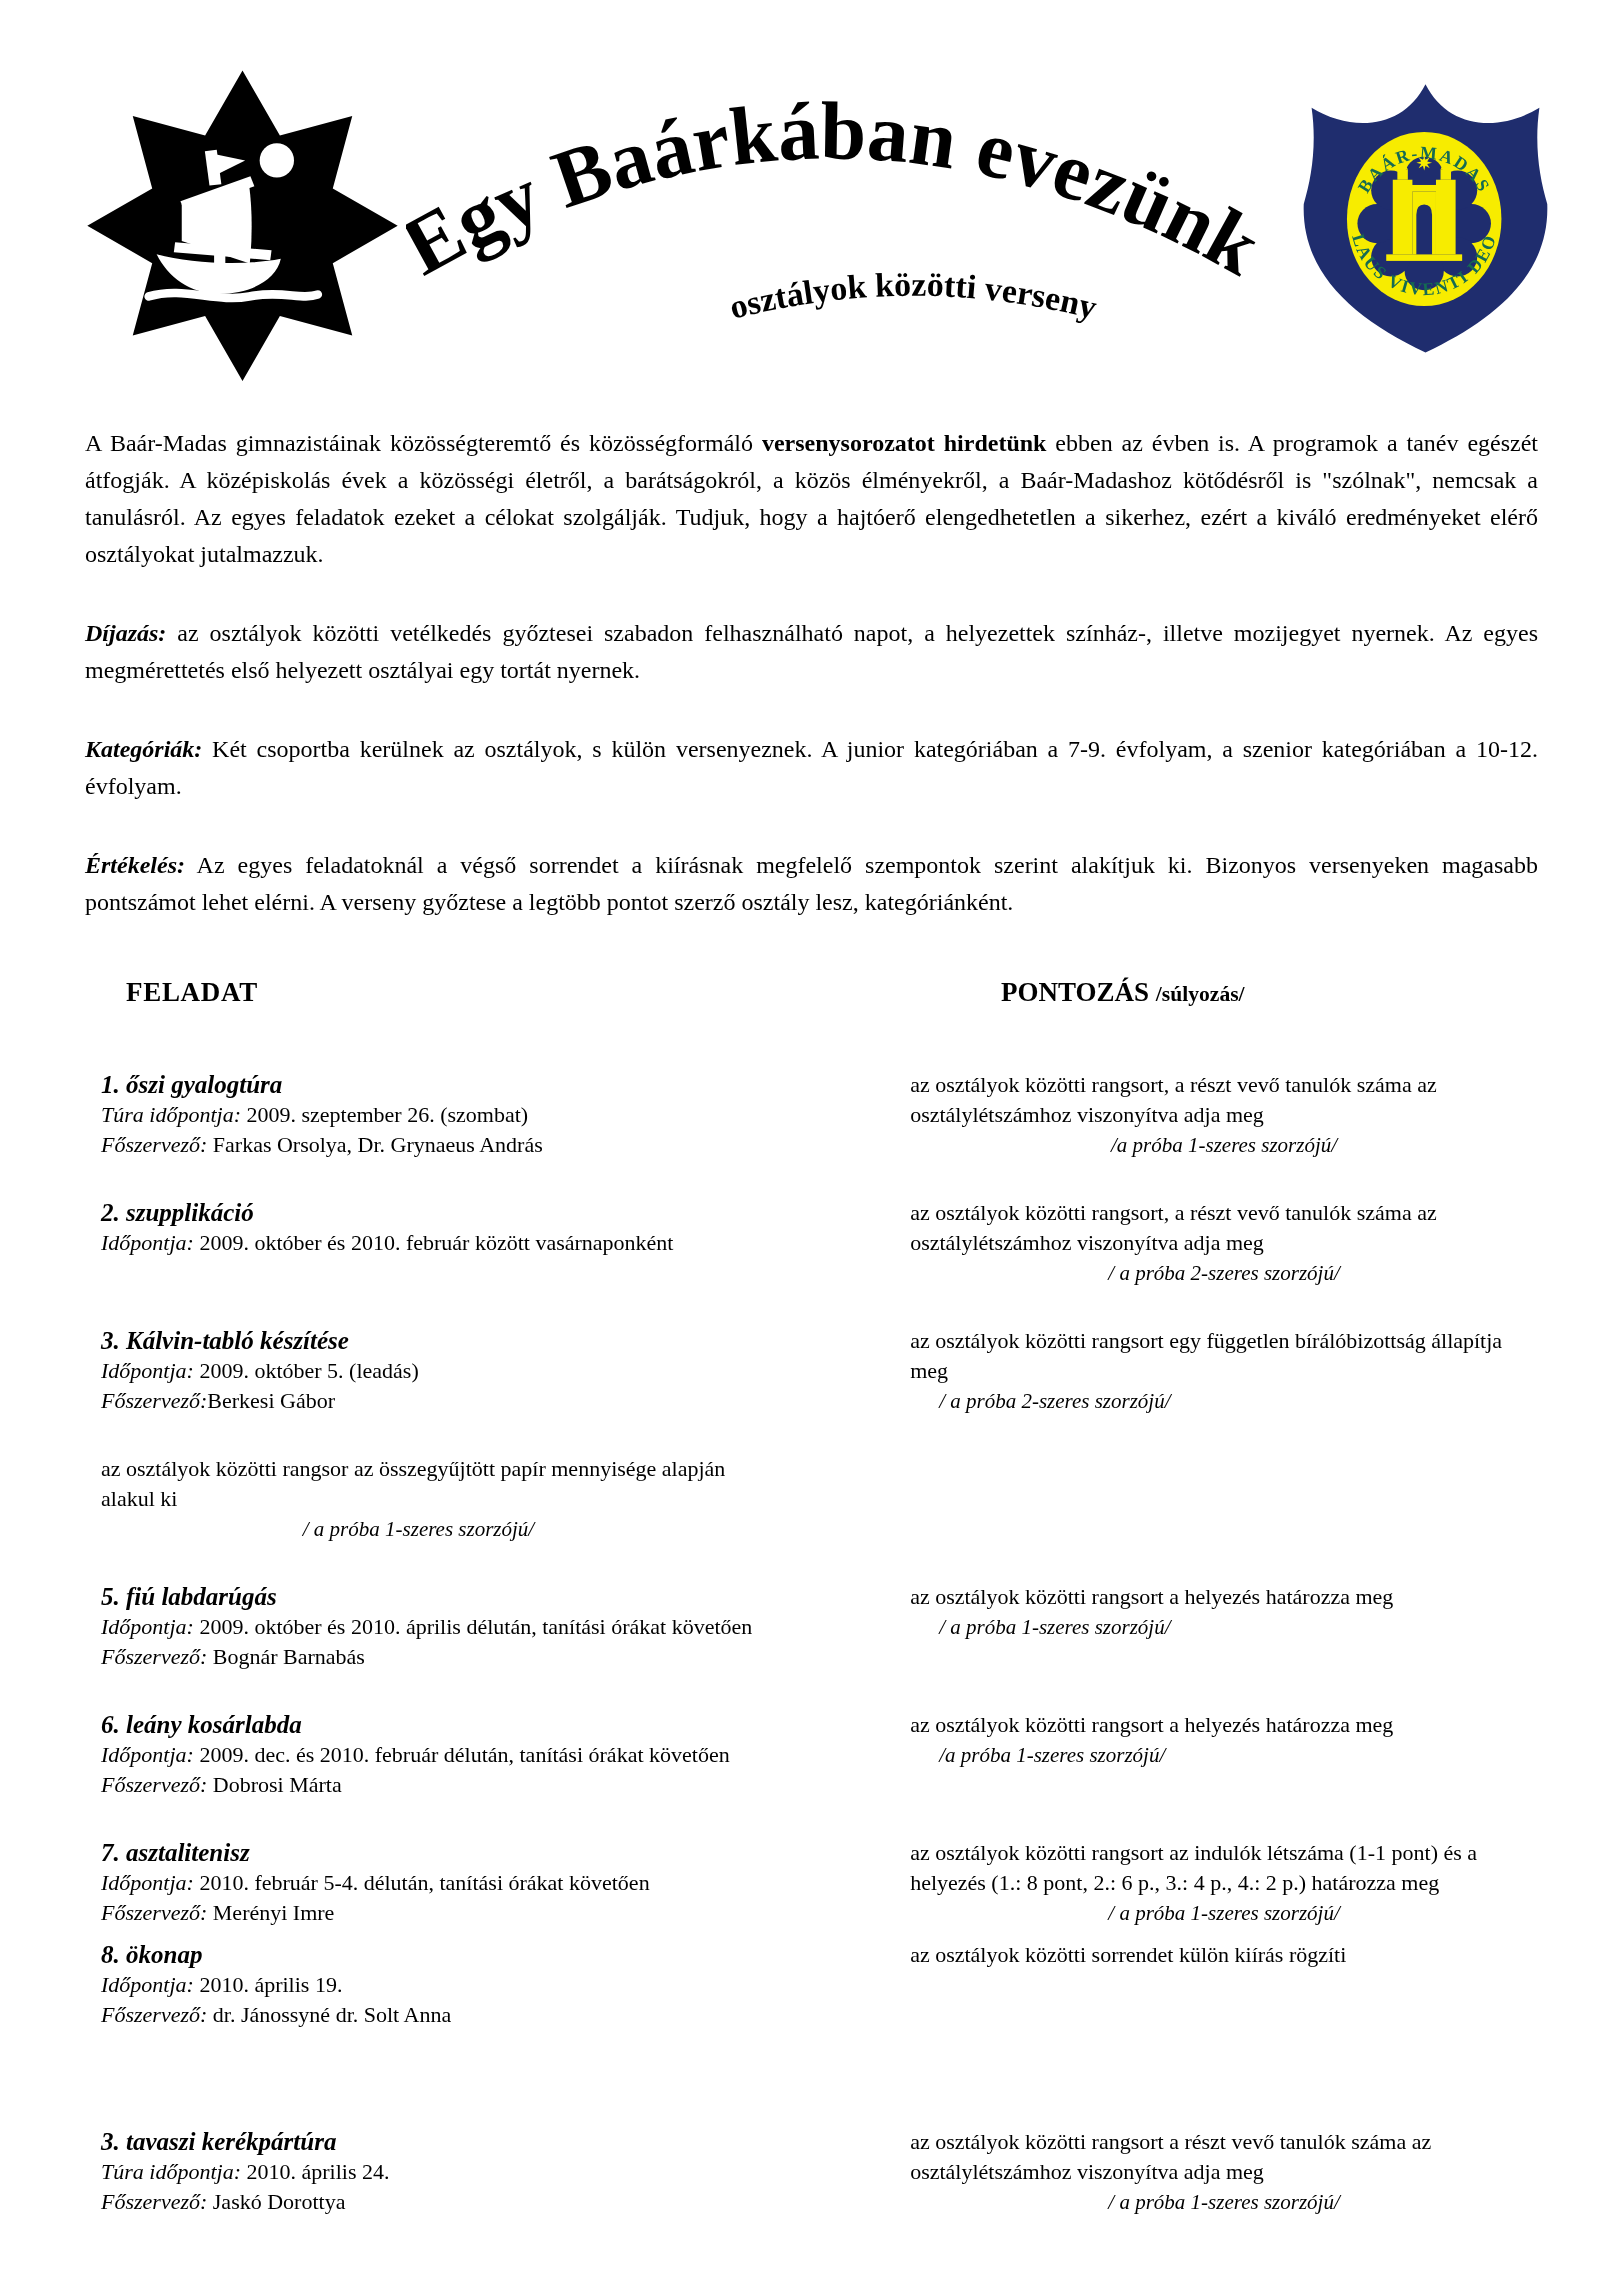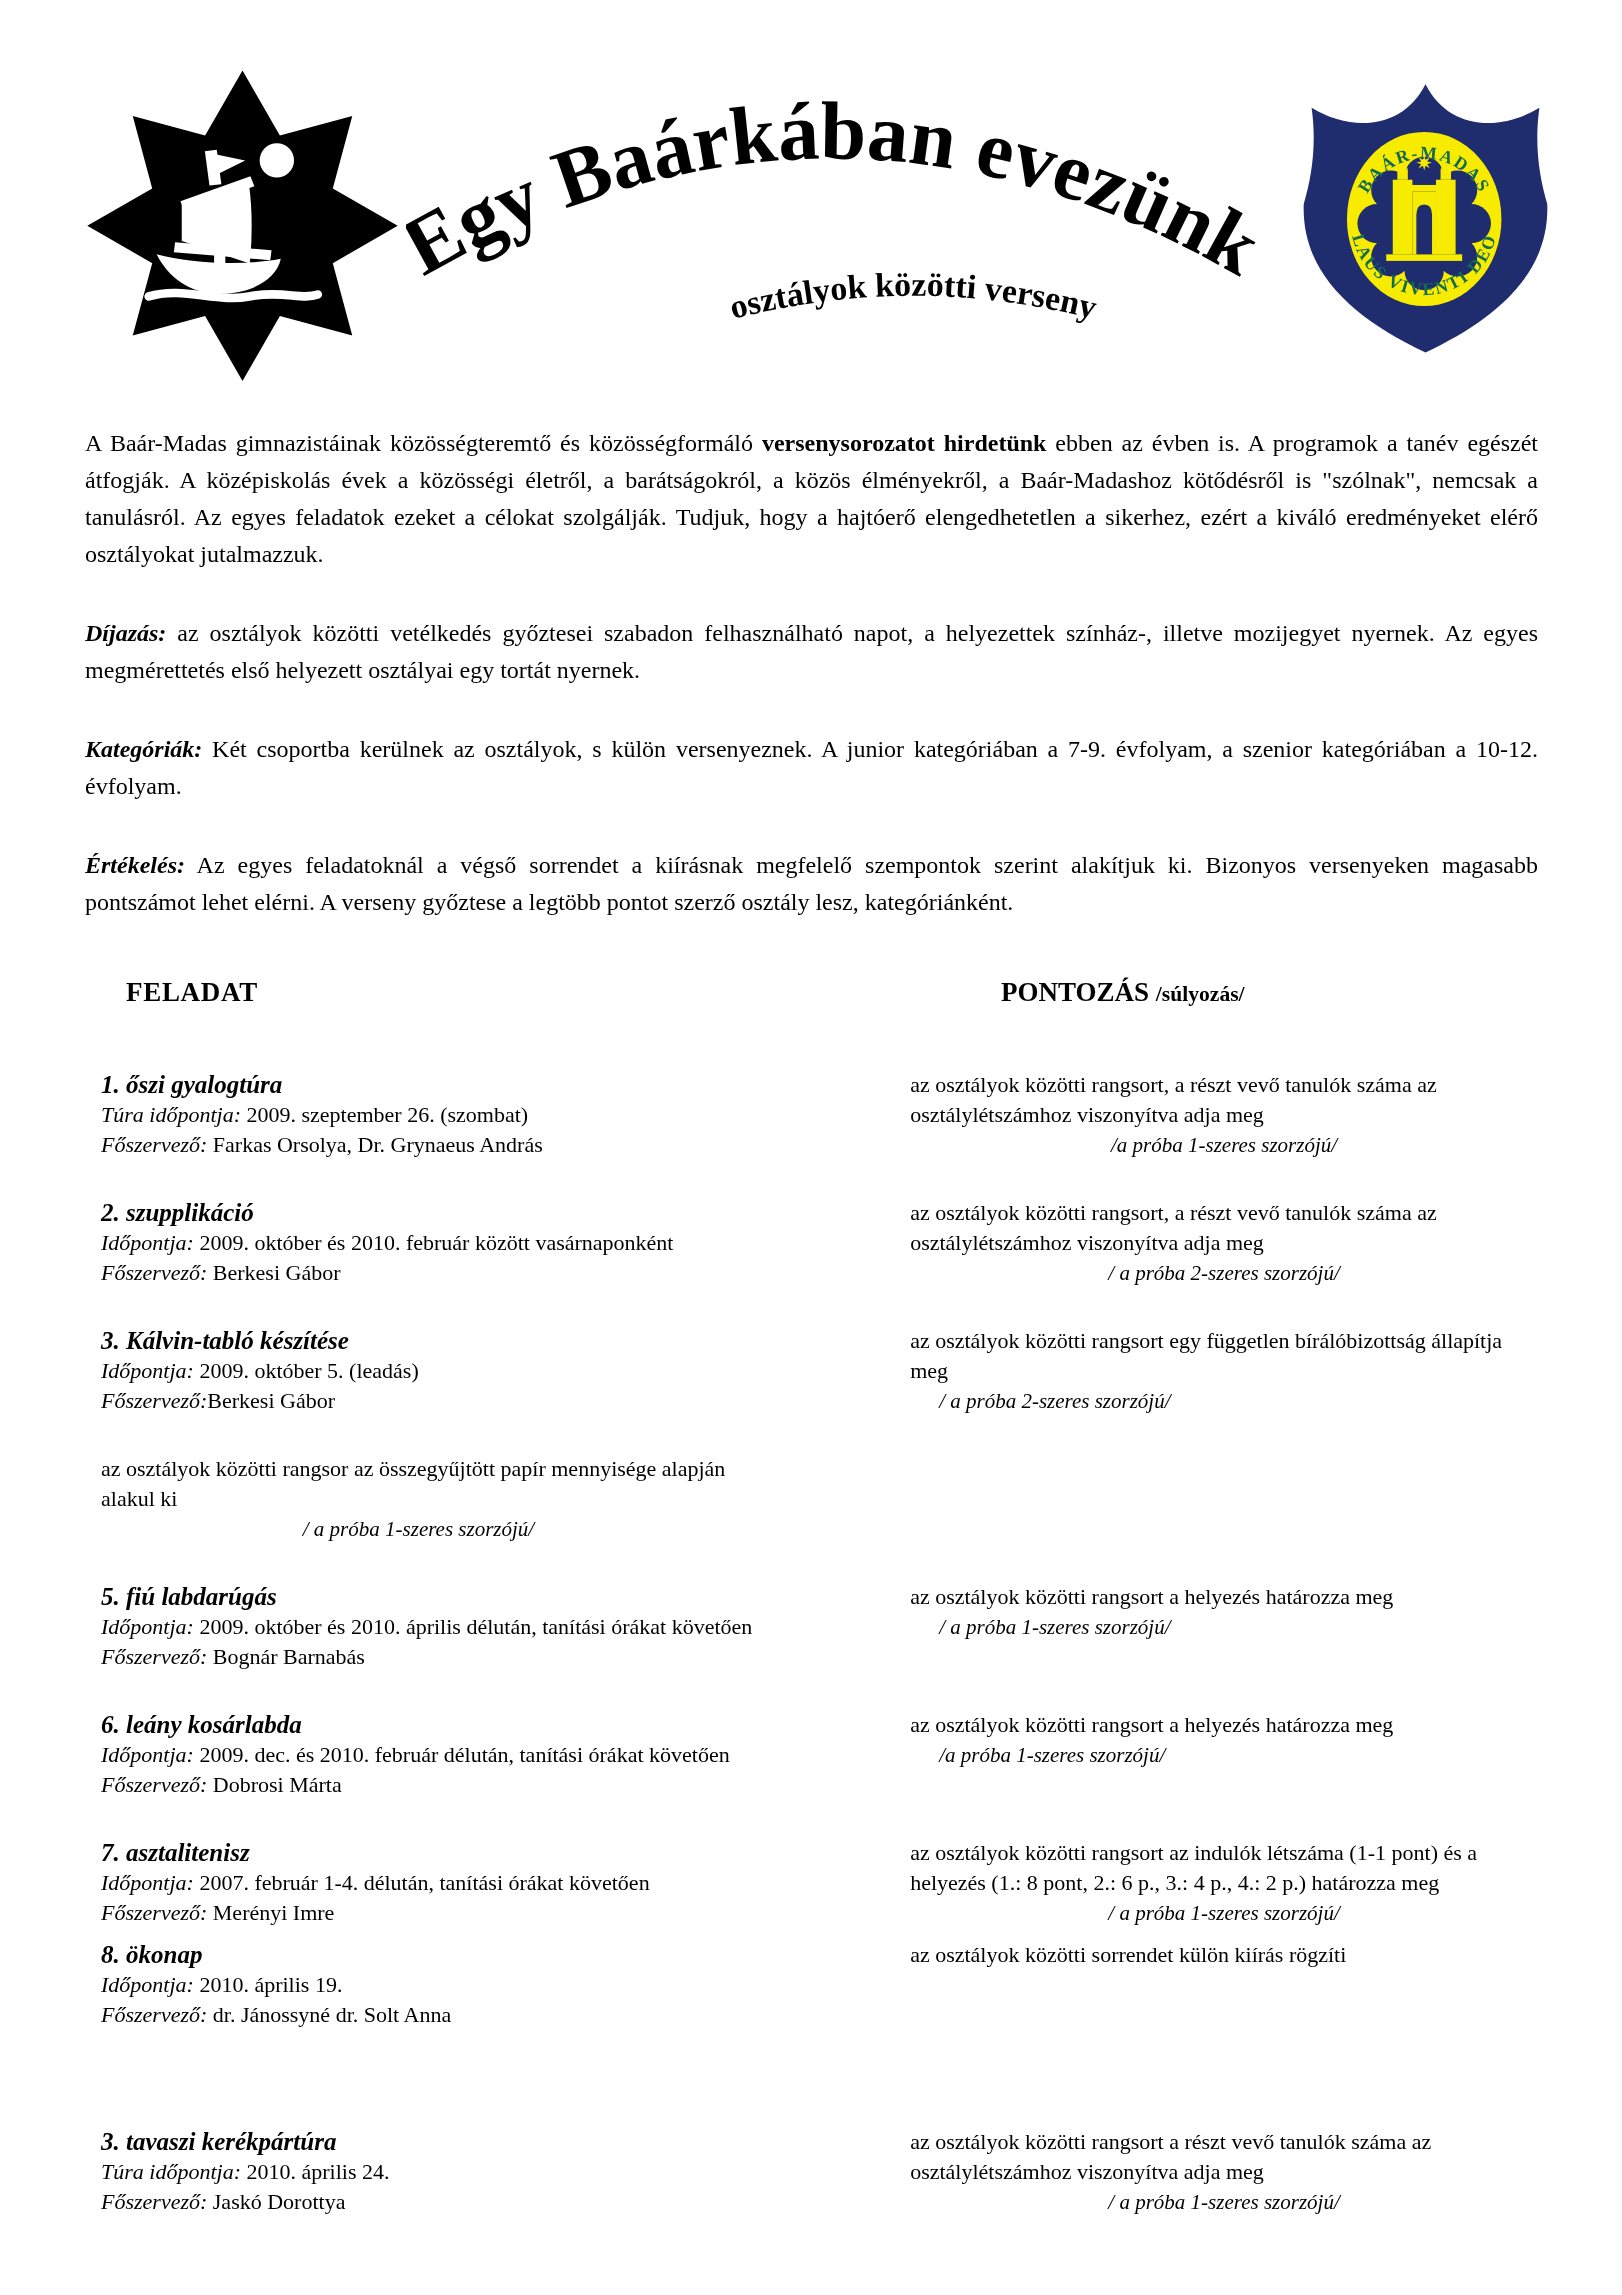--- a/index.html
+++ b/index.html
@@ -158,21 +158,20 @@
         <div class="right">
           <div>az osztályok közötti rangsort, a részt vevő tanulók száma az osztálylétszámhoz viszonyítva adja meg</div>
           <div class="weight">/a próba 1-szeres szorzójú/</div>
         </div>
       </div>
 
       <div class="item">
         <div class="left">
           <div class="title">2. szupplikáció</div>
           <div><span class="lbl">Időpontja:</span><span> 2009. október és 2010. február között vasárnaponként</span></div>
-          <div><span class="lbl">Főszervező:</span><span> Berkesi Gábor</span></div>
         </div>
         <div class="right">
           <div>az osztályok közötti rangsort, a részt vevő tanulók száma az osztálylétszámhoz viszonyítva adja meg</div>
           <div class="weight">/ a próba 2-szeres szorzójú/</div>
         </div>
       </div>
 
       <div class="item">
         <div class="left">
           <div class="title">3. Kálvin-tabló  készítése</div>
@@ -212,21 +211,21 @@
         </div>
         <div class="right">
           <div>az osztályok közötti rangsort a helyezés határozza meg</div>
           <div class="weight">/a próba 1-szeres szorzójú/</div>
         </div>
       </div>
 
       <div class="item">
         <div class="left">
           <div class="title">7. asztalitenisz</div>
-          <div><span class="lbl">Időpontja:</span><span> 2007. február 1-4. délután, tanítási órákat követően</span></div>
+          <div><span class="lbl">Időpontja:</span><span> 2010. február 5-4. délután, tanítási órákat követően</span></div>
           <div><span class="lbl">Főszervező:</span><span> Merényi Imre</span></div>
         </div>
         <div class="right">
           <div>az osztályok közötti rangsort az indulók létszáma (1-1 pont) és a helyezés (1.: 8 pont, 2.: 6 p., 3.: 4 p., 4.: 2 p.) határozza meg</div>
           <div class="weight">/ a próba 1-szeres szorzójú/</div>
         </div>
       </div>
 
       <div class="item">
         <div class="left">

